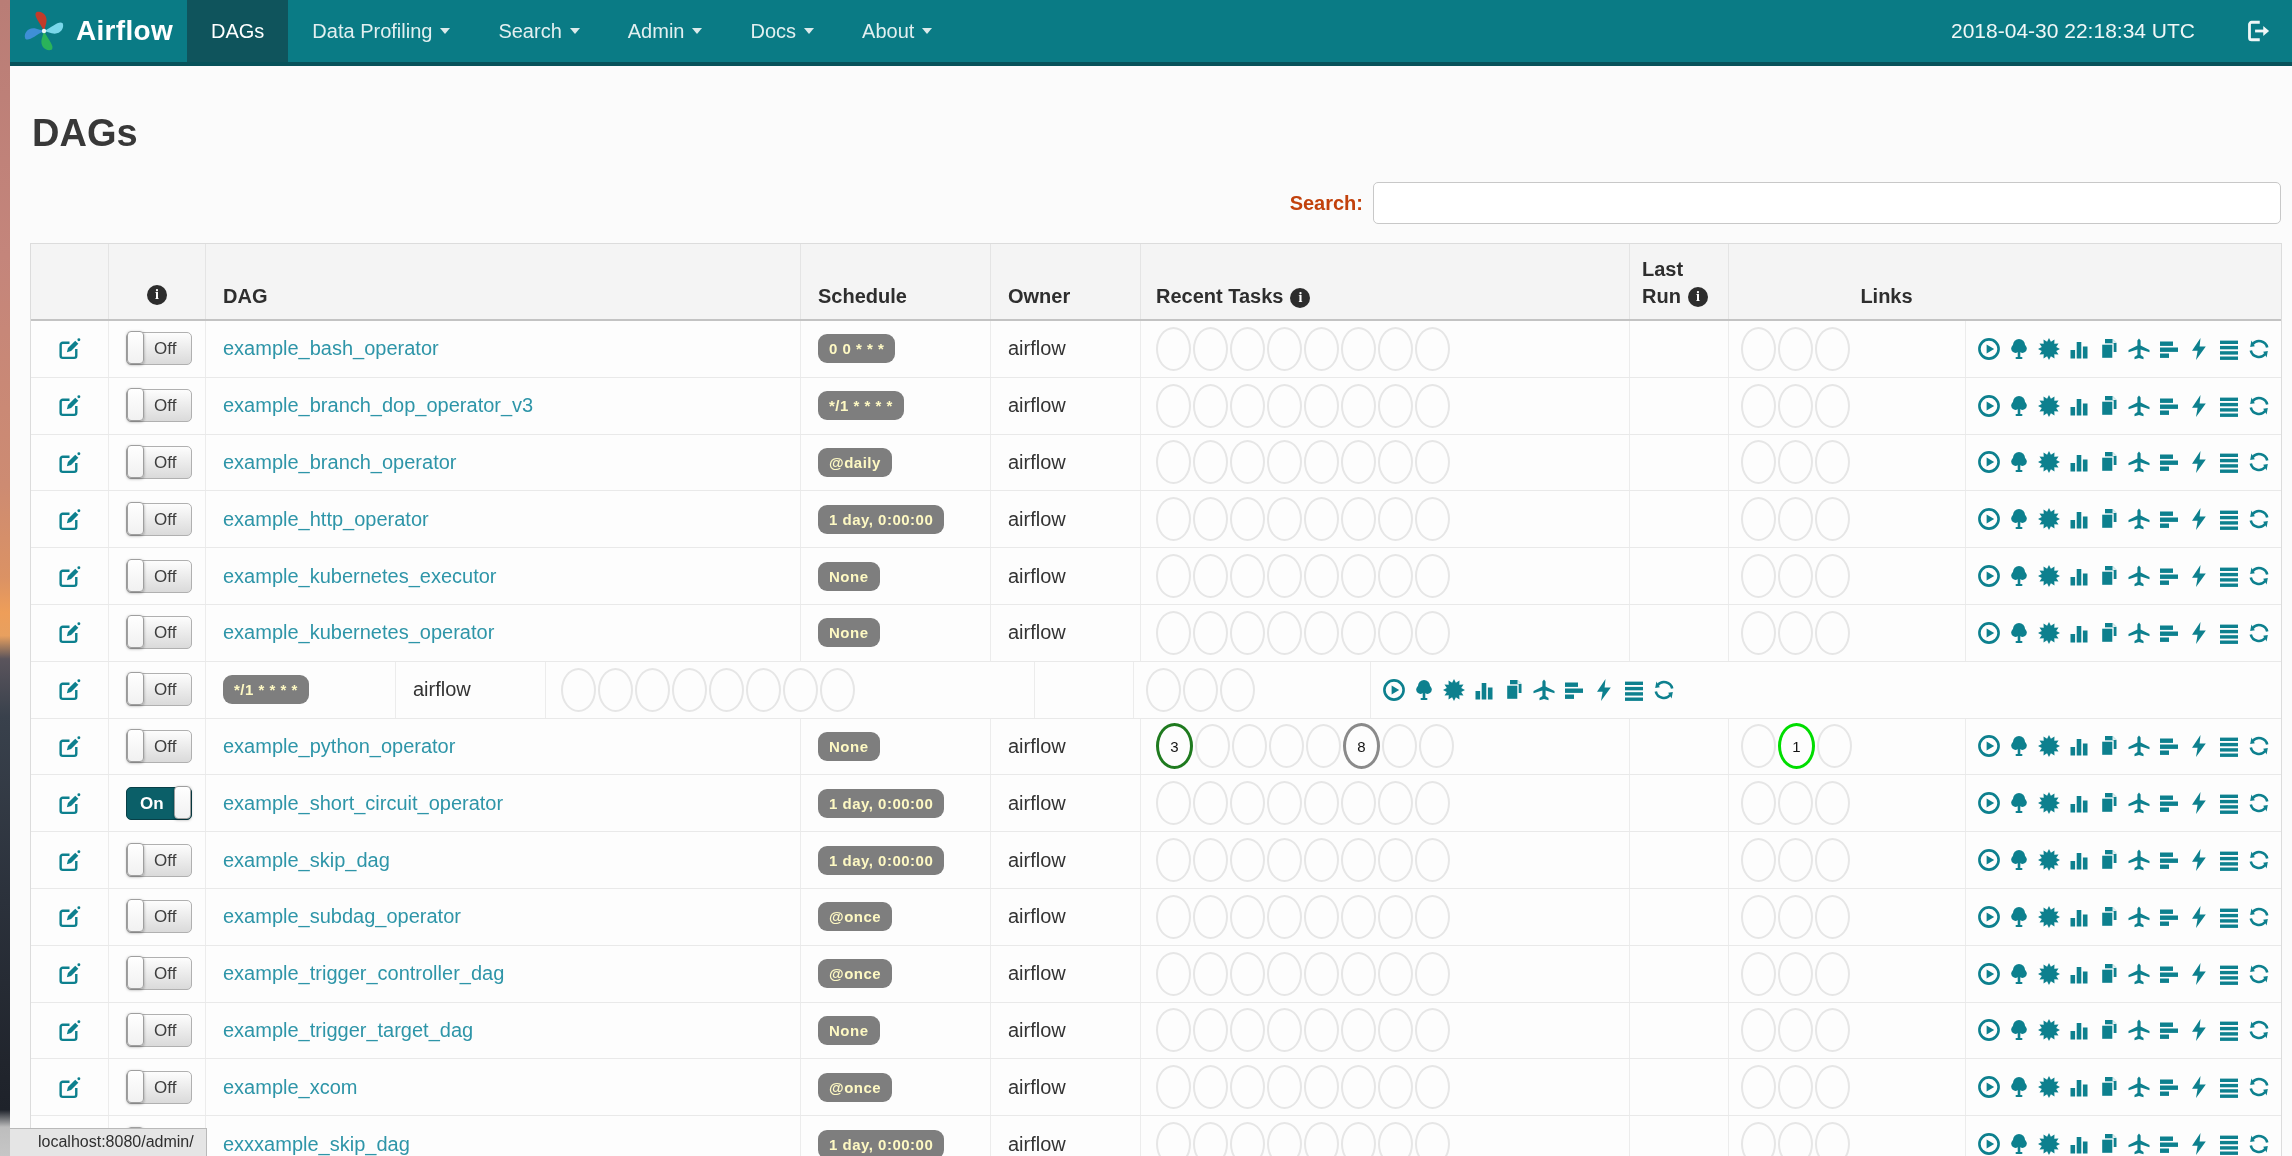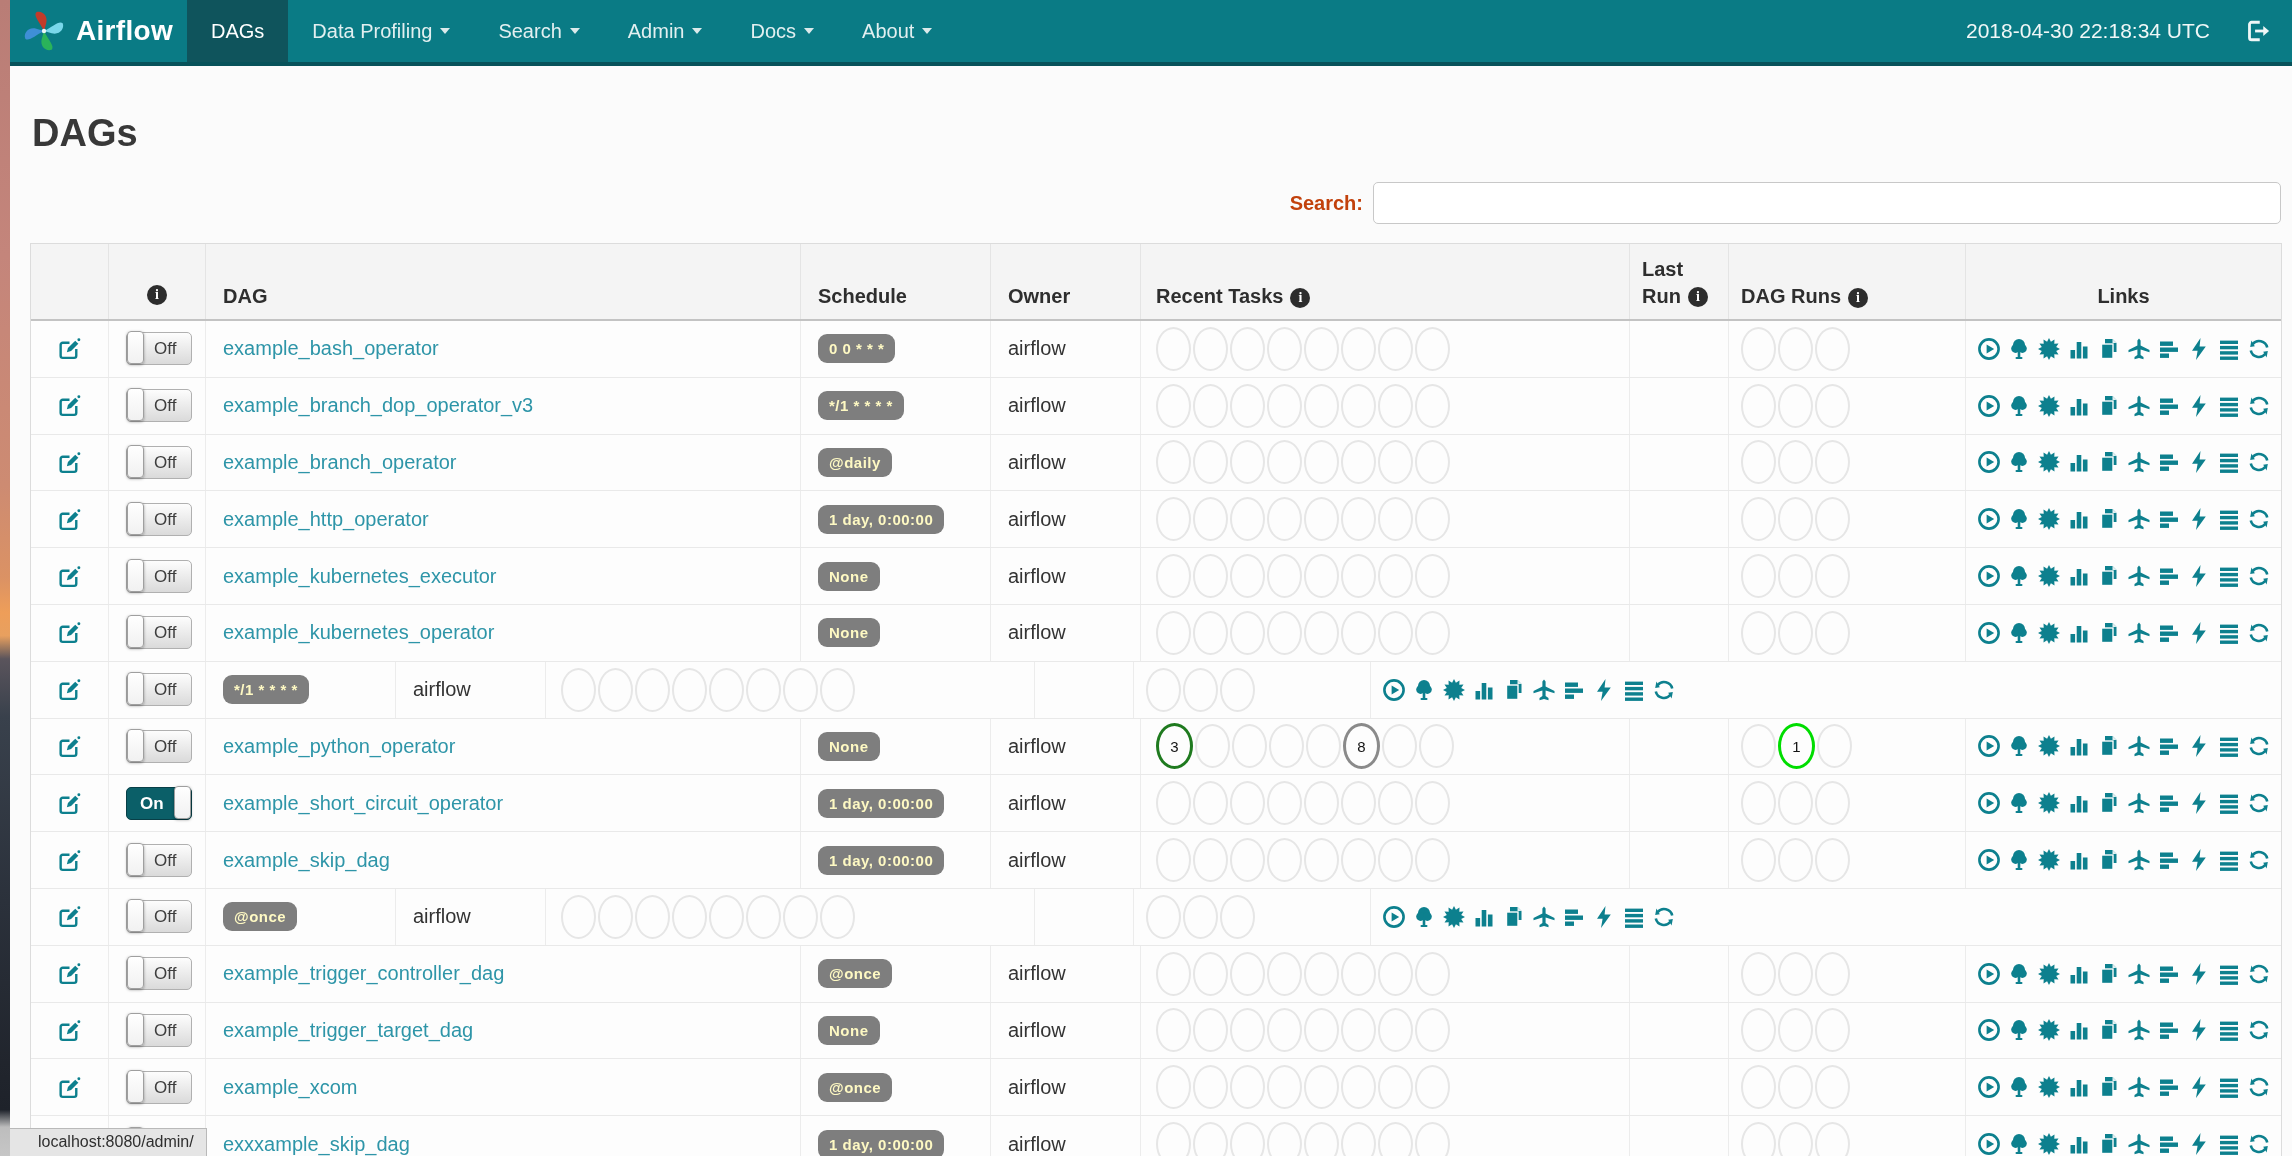--- a/index.html
+++ b/index.html
@@ -31,21 +31,21 @@
     display:flex;align-items:center;padding:0 24px;font-size:20px;color:#e2eff0;
     cursor:default;white-space:nowrap;
   }
   .nav-item.active{background:var(--navbar-active-bg);color:#ffffff;}
   .caret{
     display:inline-block;margin-left:8px;width:0;height:0;
     border-left:5px solid transparent;border-right:5px solid transparent;
     border-top:6px solid #dceaeb;
   }
   .nav-right{margin-left:auto;display:flex;align-items:center;padding-right:20px;}
-  .clock{font-size:21px;color:#f0f7f7;margin-right:34px;}
+  .clock{font-size:21px;color:#f0f7f7;margin-right:49px;}
   .logout{width:28px;height:28px;color:#f0f7f7;}
 
   
   .page-title{position:absolute;left:22px;top:112px;font-size:38px;font-weight:600;color:#383838;}
   .search-row{position:absolute;top:182px;right:11px;display:flex;align-items:center;}
   .search-label{font-size:20px;font-weight:bold;color:#c2410c;margin-right:10px;}
   .search-input{
     width:908px;height:42px;border:1px solid #c8c8c8;border-radius:5px;background:#fff;
     font-size:19px;padding:0 12px;outline:none;box-sizing:border-box;
   }
@@ -269,24 +269,20 @@
         <span>Recent Tasks</span>
         <span class="info-icon"></span>
       </div>
       <div class="th col-lastrun">
         <span>Last</span>
         <span class="th-sub" style="margin-top:4px;">
           <span>Run</span>
           <span class="info-icon"></span>
         </span>
       </div>
-      <div class="th col-dagruns">
-        <span>DAG Runs</span>
-        <span class="info-icon"></span>
-      </div>
       <div class="th col-links">
         <span>Links</span>
       </div>
     </div>
     <div id="table-body">
         <div class="tr">
     <div class="td col-edit">
       <svg class="edit-icon" viewBox="0 0 24 24">
               <use href="#sym-edit"></use>
             </svg>
@@ -1207,20 +1203,23 @@
       <svg class="edit-icon" viewBox="0 0 24 24">
               <use href="#sym-edit"></use>
             </svg>
     </div>
     <div class="td col-toggle">
       <span class="toggle off">
         <span class="toggle-label">Off</span>
         <span class="knob"></span>
       </span>
     </div>
+    <div class="td col-dag">
+      <a class="dag-link">example_subdag_operator</a>
+    </div>
     <div class="td col-sched">
       <span class="badge">@once</span>
     </div>
     <div class="td col-owner">
       <span class="owner-text">airflow</span>
     </div>
     <div class="td col-recent">
             <span class="circle"></span>
             <span class="circle"></span>
             <span class="circle"></span>

